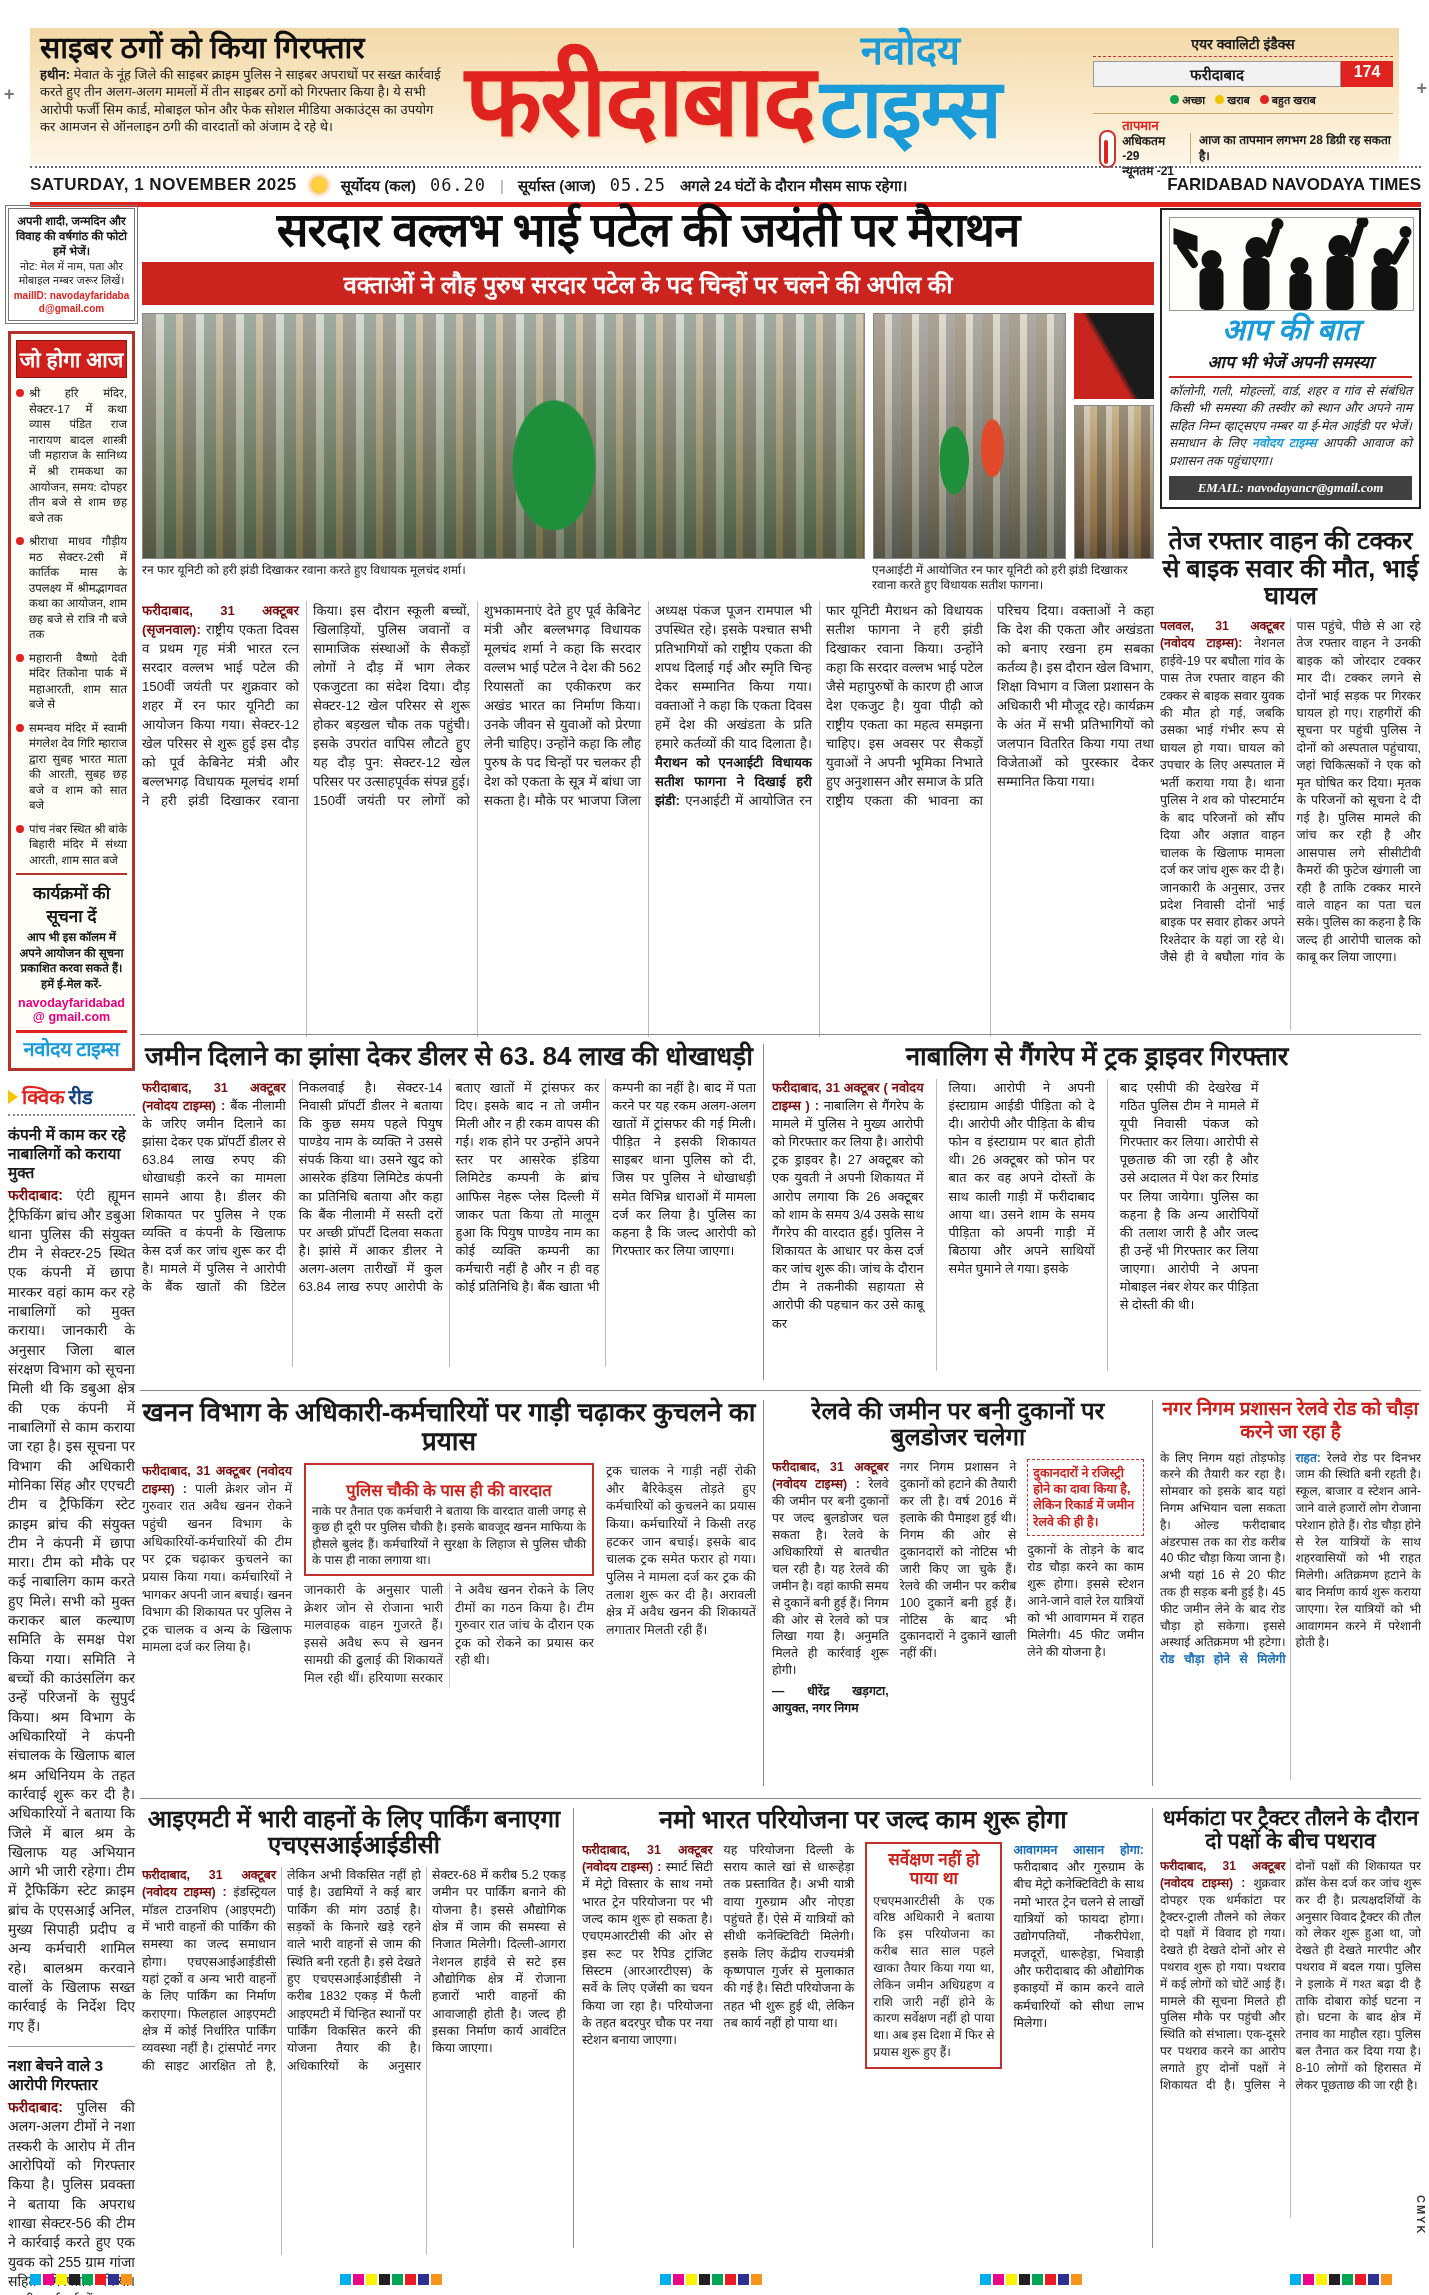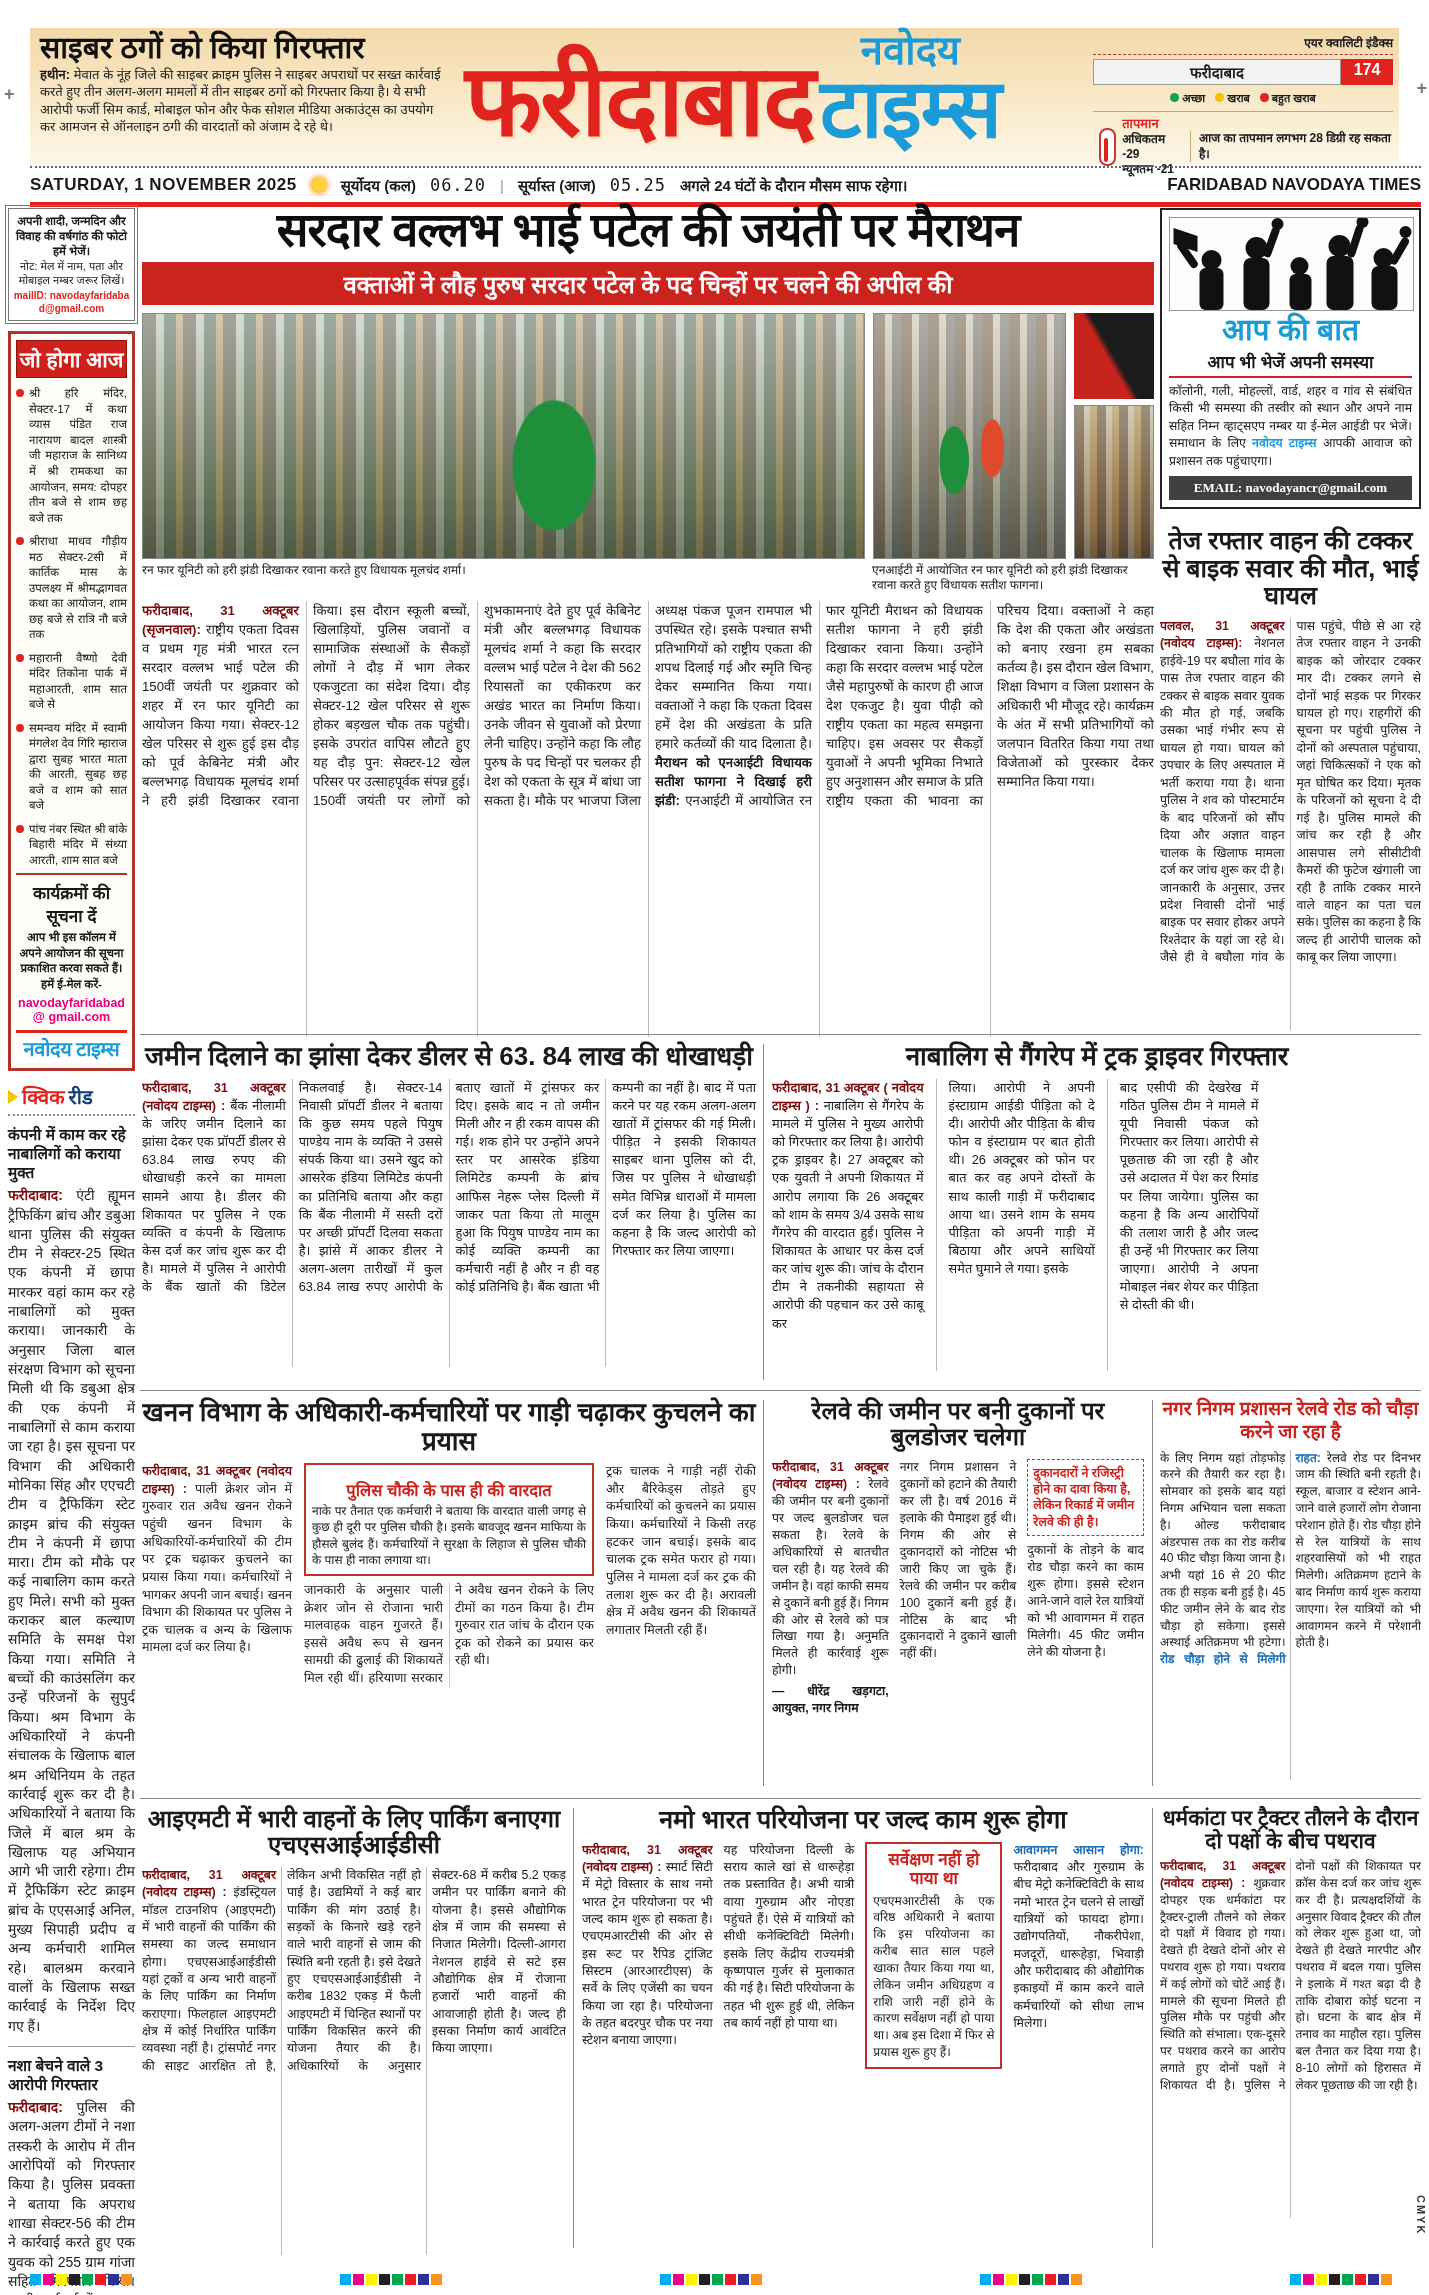--- a/index.html
+++ b/index.html
@@ -12,21 +12,21 @@
   .tlstory{left:10px;top:4px;width:408px;}
   .tlstory h2{margin:0 0 2px 0;font-size:30px;line-height:1.05;color:#101010;}
   .tlstory p{margin:0;font-size:13px;line-height:1.35;}
   .masthead{left:435px;top:2px;width:660px;display:flex;align-items:flex-end;}
   .m-city{font-size:100px;font-weight:900;color:#e0231e;line-height:.95;letter-spacing:-2px;
           text-shadow:2px 2px 0 #f8d9b0;}
   .m-col{display:flex;flex-direction:column;align-items:center;margin-left:6px;}
   .m-top{font-size:40px;font-weight:900;color:#1b9cd8;line-height:1;}
   .m-bot{font-size:82px;font-weight:900;color:#1b9cd8;line-height:.95;letter-spacing:-1px;}
   .aqibox{right:6px;top:6px;width:300px;font-size:12px;}
-  .aqi-title{font-size:12px;font-weight:bold;text-align:right;border-bottom:1px dashed #b33;padding-bottom:3px;}
+  .aqi-title{font-size:14px;font-weight:bold;text-align:center;border-bottom:1px dashed #b33;padding-bottom:3px;}
   .aqi-row{display:flex;margin-top:4px;}
   .aqi-city{flex:1;background:#f2f2f2;border:1px solid #999;text-align:center;font-weight:bold;font-size:15px;padding:2px 0;}
   .aqi-val{width:52px;background:#e0231e;color:#fff;font-weight:bold;text-align:center;font-size:16px;padding:2px 0;}
   .aqi-leg{display:flex;gap:10px;justify-content:center;margin-top:5px;font-size:11px;font-weight:bold;}
   .dot{display:inline-block;width:9px;height:9px;border-radius:50%;margin-right:3px;}
   .temp{display:flex;margin-top:6px;border-top:1px solid #c9a96a;padding-top:4px;align-items:center;}
   .thermo{width:14px;height:34px;border:2px solid #c33;border-radius:8px;position:relative;margin:0 6px;background:#fff;}
   .thermo:after{content:"";position:absolute;left:3px;bottom:2px;width:4px;height:24px;background:#e0231e;border-radius:3px;}
   .temp b.red{color:#e0231e;font-size:13px;}
   .temp .tcol{line-height:1.25;font-size:12px;font-weight:bold;}
@@ -82,21 +82,21 @@
   .rail-photo{flex:1;border:1px solid #888;background:
       repeating-linear-gradient(90deg, rgba(70,55,40,.35) 0 9px, rgba(255,255,255,.22) 9px 15px, rgba(200,150,60,.25) 15px 22px),
       linear-gradient(180deg,#c9bfa8 0%,#a08a6a 45%,#7a6248 80%,#4e4334 100%);}
   .caprow{display:flex;gap:8px;margin-top:4px;font-size:12px;line-height:1.25;}
   .cap1{width:722px;} .cap2{width:272px;}
   .leadbody{margin-top:8px;height:436px;column-count:6;column-gap:14px;column-rule:1px solid #bbb;
             font-size:13.2px;line-height:1.44;text-align:justify;overflow:hidden;}
   .leadbody b.dl{color:#7a0d0d;}
   
   .rightcol{left:1160px;top:208px;width:261px;}
-  .aapki{border:2px solid #222;padding:7px;background:#fff;}
+  .aapki{border:2px solid #222;padding:7px;background:#fff;font-style:italic;}
   .crowd{display:block;width:100%;height:92px;border:1px solid #999;background:#fdfdfb;}
   .ak-title{color:#1b9cd8;font-size:30px;font-weight:900;text-align:center;margin-top:4px;line-height:1;}
   .ak-sub{font-size:17px;font-weight:bold;text-align:center;border-bottom:2px solid #cb231e;padding-bottom:3px;margin-top:5px;}
   .ak-body{font-size:12.3px;line-height:1.42;text-align:justify;margin-top:5px;}
   .ak-body .brand{color:#1b9cd8;font-weight:bold;}
   .ak-mail{margin-top:6px;background:#404040;color:#fff;text-align:center;font-weight:bold;font-size:13px;padding:4px 2px;font-family:"Liberation Serif",serif;}
   .bike{margin-top:18px;}
   .bike h2{margin:0;font-size:25px;line-height:1.12;text-align:center;}
   .bike .body{margin-top:8px;height:412px;column-count:2;column-gap:12px;column-rule:1px solid #bbb;
               font-size:12.3px;line-height:1.42;text-align:justify;overflow:hidden;}

